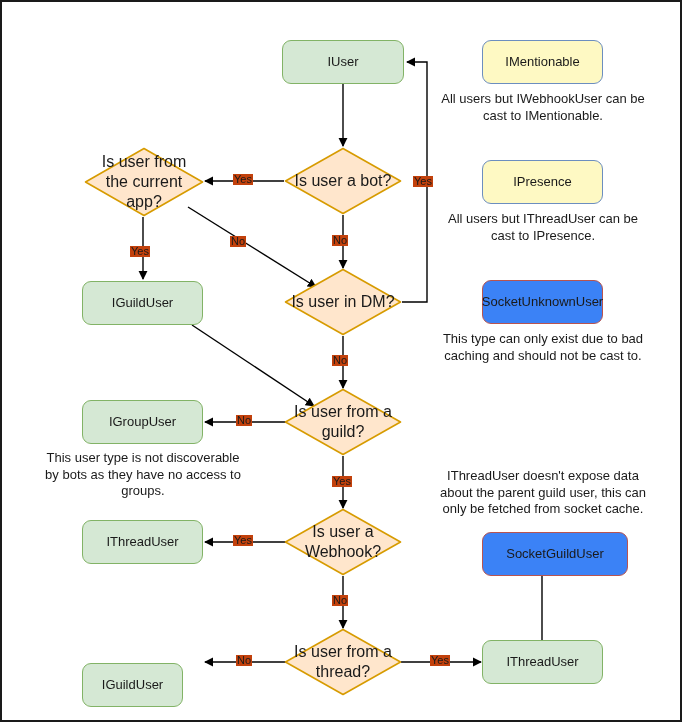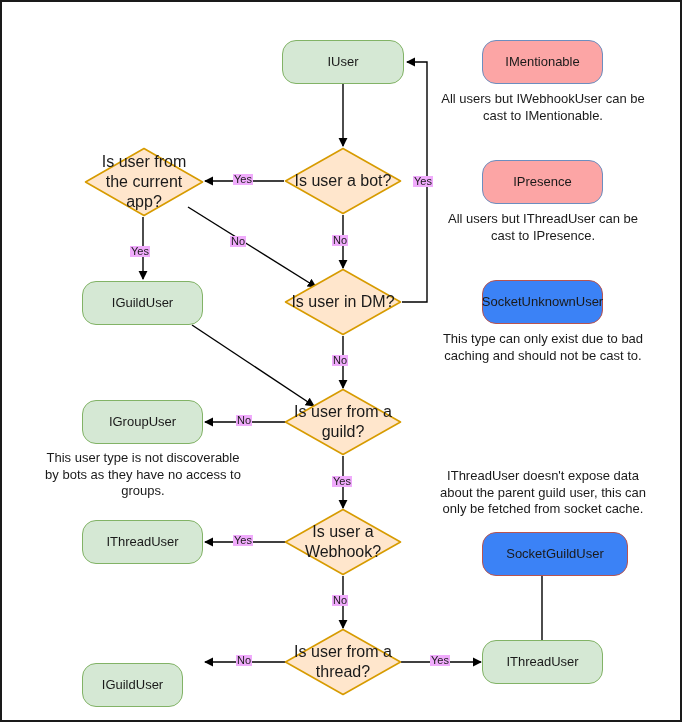--- a/index.html
+++ b/index.html
@@ -29,30 +29,30 @@
     box-sizing: border-box;
     display: flex;
     align-items: center;
     justify-content: center;
     text-align: center;
     font-size: 13px;
     color: #1a1a1a;
     line-height: 1.25;
   }
   .box {
-    border-radius: 14px;
+    border-radius: 9px;
     border: 1.4px solid;
     justify-content: center;
   }
   .box.green {
     background: #d5e8d4;
     border-color: #82b366;
   }
   .box.blue {
-    background: #fca5a5;
+    background: #fef9c3;
     border-color: #6c8ebf;
   }
   .box.red {
     background: #3b82f6;
     border-color: #b85450;
   }
   .diamond-wrap {
     position: absolute;
   }
   .diamond-wrap svg {
@@ -80,21 +80,21 @@
     position: absolute;
     font-size: 13px;
     color: #1a1a1a;
     text-align: center;
     line-height: 1.28;
   }
   .edge-label {
     position: absolute;
     font-size: 11px;
     color: #1a1a1a;
-    background: #f0abfc;
+    background: #c2410c;
     padding: 0 1px;
     line-height: 1;
     white-space: nowrap;
   }
 </style>
 </head>
 <body>
 
 <div id="page">
 

